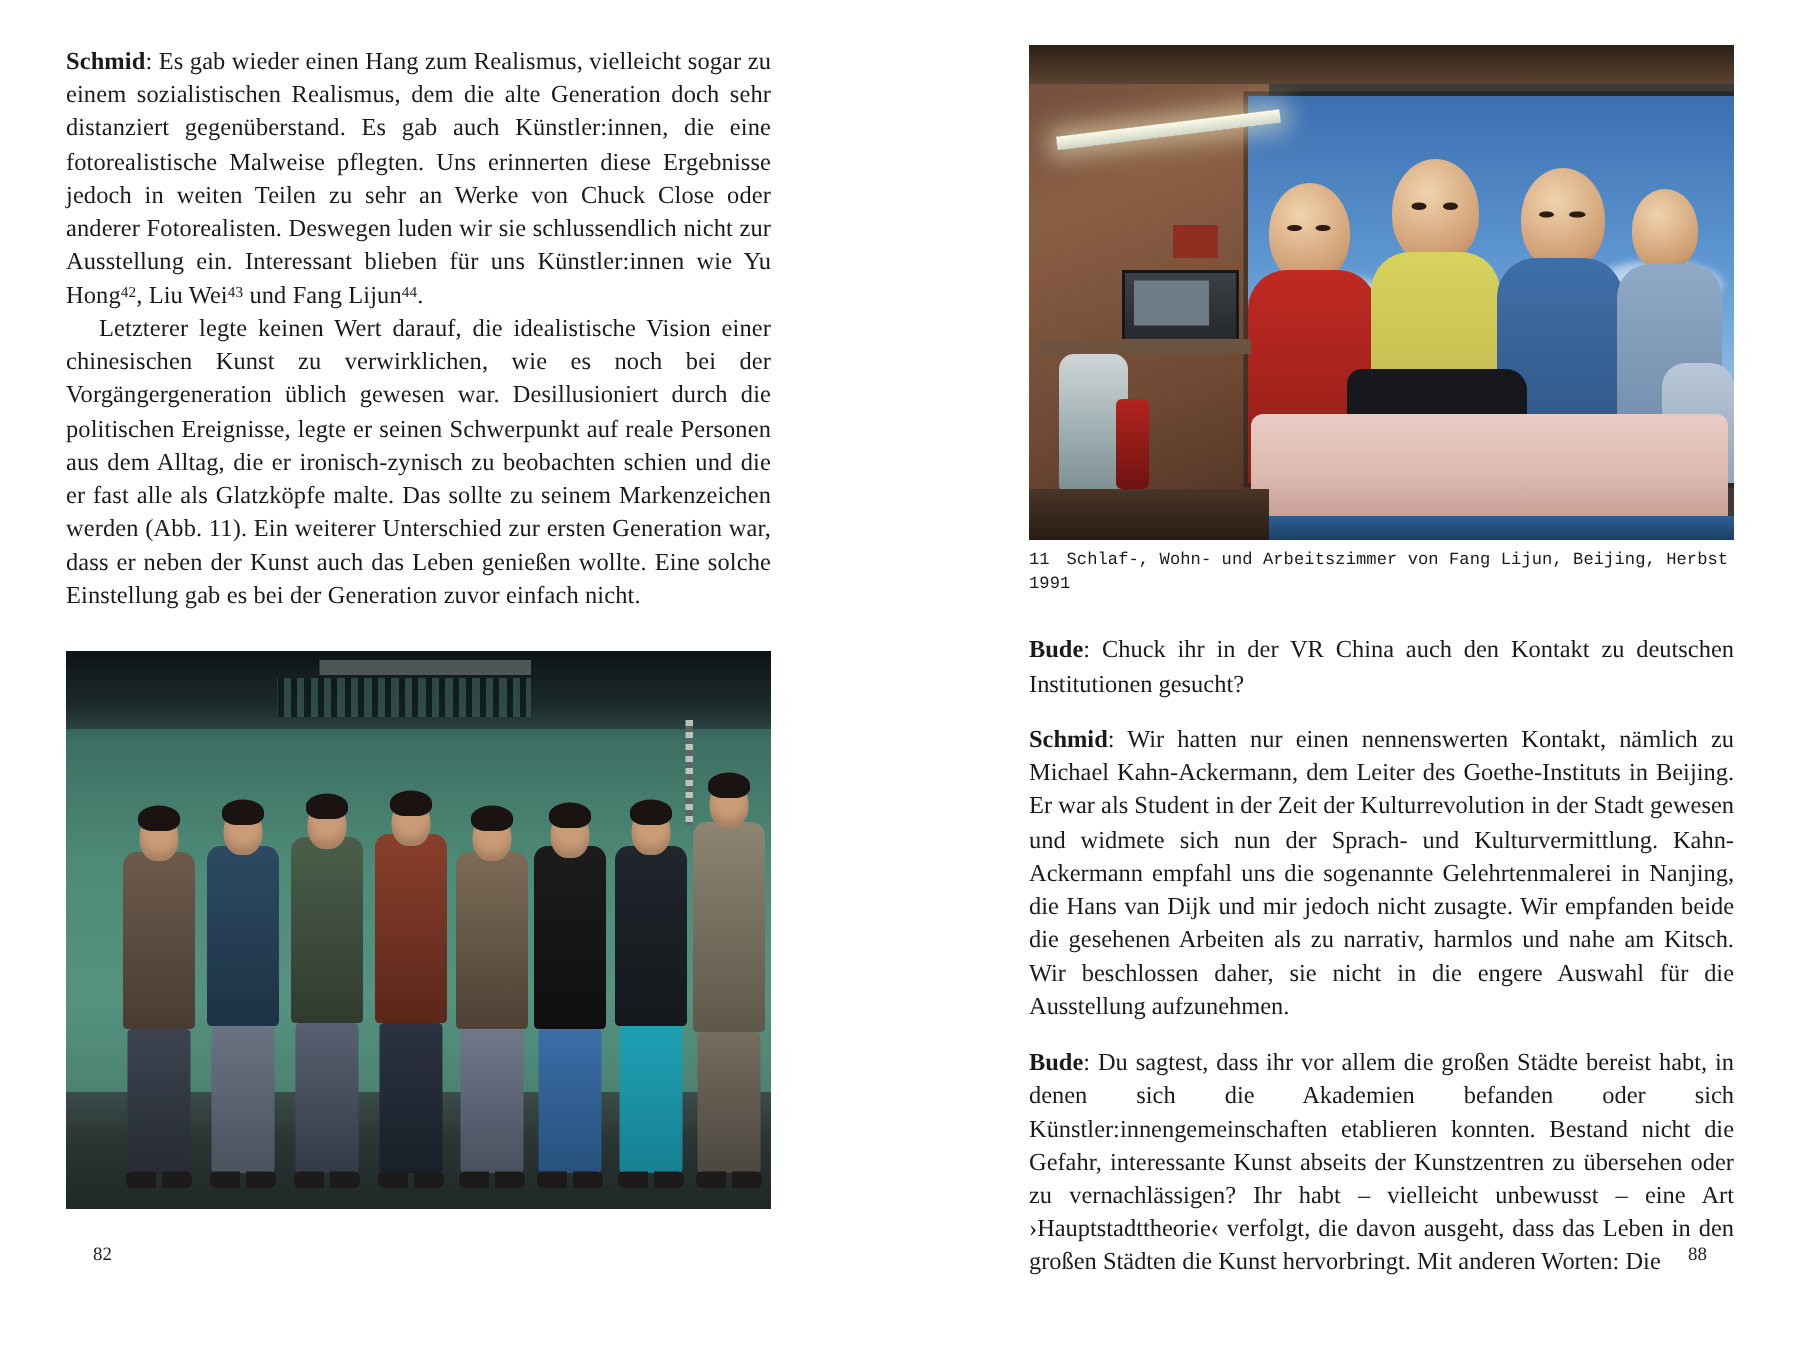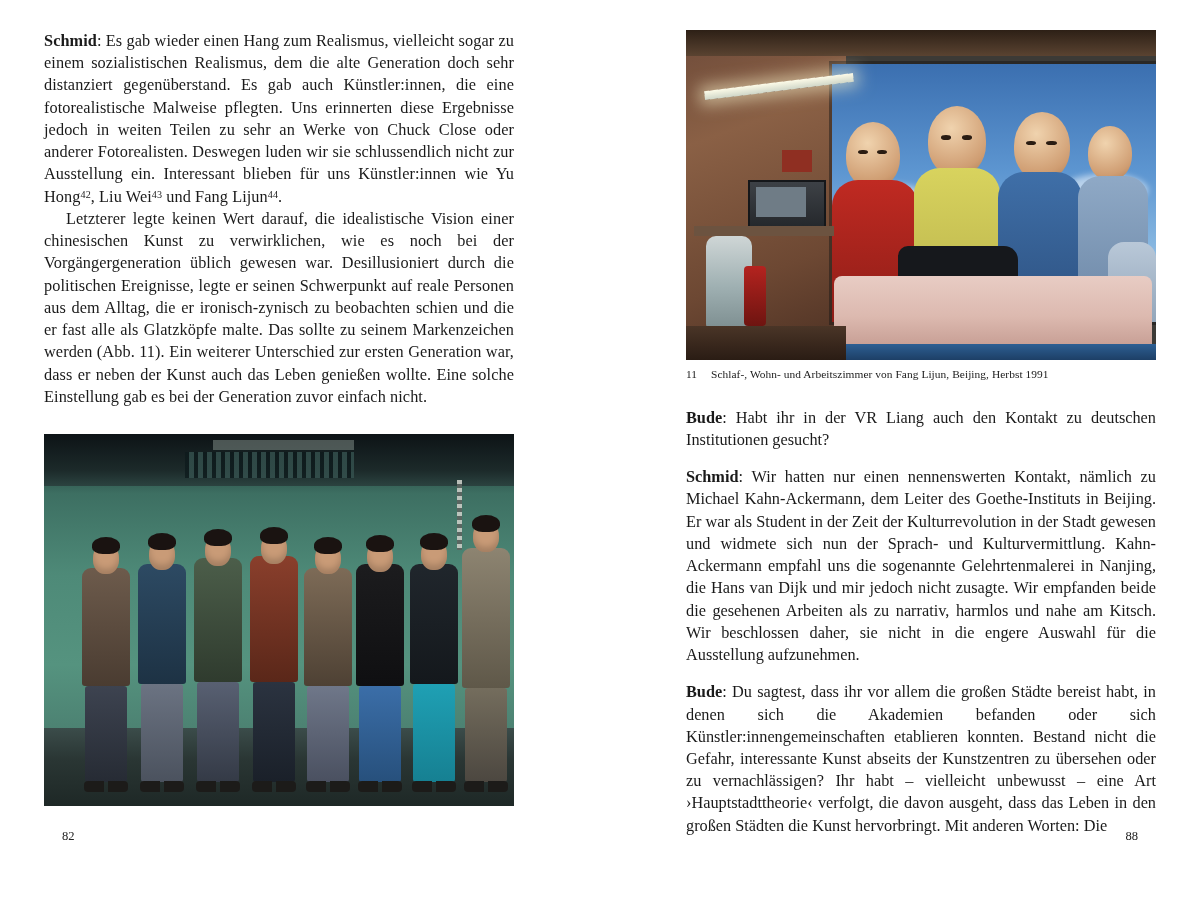--- a/index.html
+++ b/index.html
@@ -68,20 +68,21 @@
   }
   .figure {
     margin: 0;
   }
   .figcaption {
     font-size: 11.4px;
     line-height: 1.38;
     margin-top: 7px;
     color: #1a1a1a;
     letter-spacing: 0.005em;
+    font-family: Liberation Mono, monospace;
   }
   .figcaption .num {
     display: inline-block;
     width: 22px;
   }
   .figcaption .num-r {
     display: inline-block;
     width: 25px;
   }
   .folio {
@@ -401,21 +402,21 @@
             <div class="redthing"></div>
             <div class="darkcloth"></div>
             <div class="bed"></div>
             <div class="bedframe"></div>
             <div class="floor"></div>
           </div>
         </div>
         <figcaption class="figcaption"><span class="num-r">11</span><span>Schlaf-, Wohn- und Arbeitszimmer von Fang Lijun, Beijing, Herbst 1991</span></figcaption>
       </figure>
 
-      <p class="qa"><span class="speaker">Bude</span><span>: </span><span>Habt ihr in der VR Liang auch den Kontakt zu deutschen Institutionen gesucht?</span></p>
+      <p class="qa"><span class="speaker">Bude</span><span>: </span><span>Chuck ihr in der VR China auch den Kontakt zu deutschen Institutionen gesucht?</span></p>
 
       <p class="qa"><span class="speaker">Schmid</span><span>: </span><span>Wir hatten nur einen nennenswerten Kontakt, nämlich zu Michael Kahn-Ackermann, dem Leiter des Goethe-Instituts in Beijing. Er war als Student in der Zeit der Kulturrevolution in der Stadt gewesen und widmete sich nun der Sprach- und Kulturvermittlung. Kahn-Ackermann empfahl uns die sogenannte Gelehrtenmalerei in Nanjing, die Hans van Dijk und mir jedoch nicht zusagte. Wir empfanden beide die gesehenen Arbeiten als zu narrativ, harmlos und nahe am Kitsch. Wir beschlossen daher, sie nicht in die engere Auswahl für die Ausstellung aufzunehmen.</span></p>
 
       <p class="qa"><span class="speaker">Bude</span><span>: </span><span>Du sagtest, dass ihr vor allem die großen Städte bereist habt, in denen sich die Akademien befanden oder sich Künstler:innengemeinschaften etablieren konnten. Bestand nicht die Gefahr, interessante Kunst abseits der Kunstzentren zu übersehen oder zu vernachlässigen? Ihr habt – vielleicht unbewusst – eine Art ›Hauptstadttheorie‹ verfolgt, die davon ausgeht, dass das Leben in den großen Städten die Kunst hervorbringt. Mit anderen Worten: Die</span></p>
 
     </div>
     <div class="folio folio-right">88</div>
   </div>
 
 </div>

